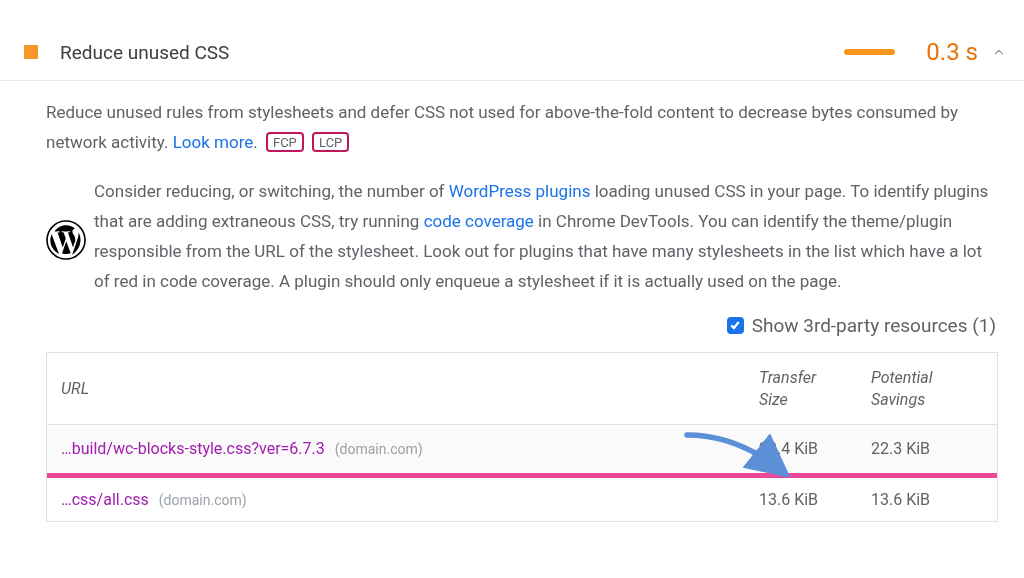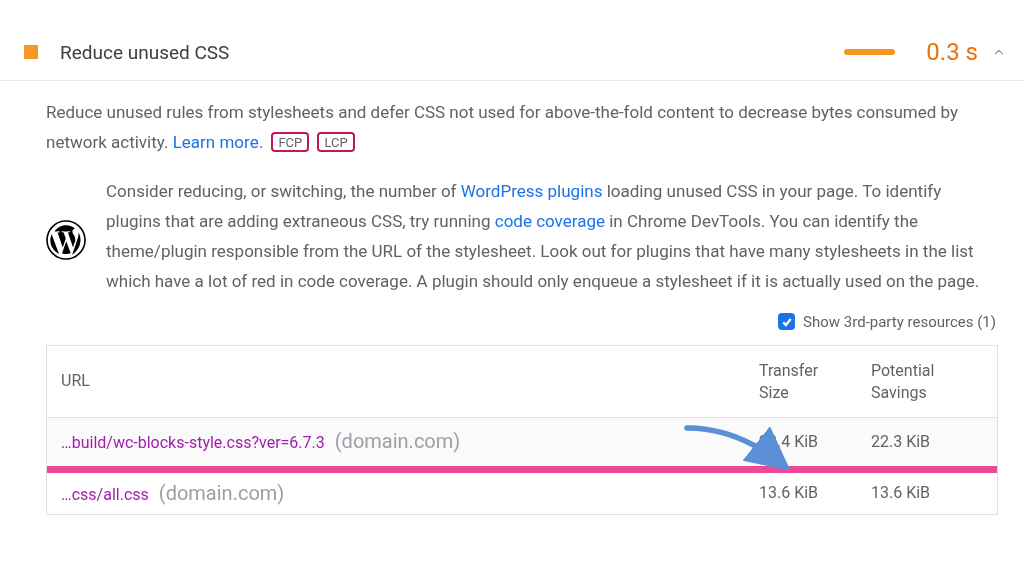--- a/index.html
+++ b/index.html
@@ -68,38 +68,38 @@
     border-radius:4px;
     font-size:13px;
     line-height:1;
     padding:2px 5px 1px;
     color:#5f6368;
     margin-left:4px;
     vertical-align: 1px;
   }
   .wp-block {
     display:flex;
-    gap:20px;
+    gap:8px;
     margin-top:18px;
     padding-left:0;
   }
   .wp-icon {
     width:40px; height:40px;
     flex:none;
     margin-top:44px;
   }
   .wp-text { flex:1; }
   .toggle-row {
     display:flex;
     justify-content:flex-end;
     align-items:center;
     gap:8px;
     margin-top:12px;
     padding-right:2px;
-    font-size:15px;
+    font-size:19px;
     color:#5f6368;
   }
   .checkbox {
     width:17px; height:17px;
     border-radius:4px;
     background:#1a73e8;
     display:flex; align-items:center; justify-content:center;
   }
   .checkbox svg { width:12px; height:12px; stroke:#fff; stroke-width:3; fill:none; }
   .table {
@@ -110,32 +110,33 @@
   }
   .thead, .trow {
     display:flex;
     align-items:center;
     padding:0 14px;
   }
   .thead {
     color:#5f6368;
     height:72px;
     border-bottom:1px solid #e0e0e0;
+    font-style:italic;
   }
   .col-url { flex:1; text-align:left; }
   .col-num { width:112px; text-align:left; }
   .thead .col-num { line-height:1.35; }
   .trow {
     height:48px;
     color:#5f6368;
-    border-top:7px solid #ec4899;
+    border-top:5px solid #ec4899;
   }
   .trow:nth-of-type(2) { background:#fafafa; border-top:none; }
   .trow .url { color:#a21caf; }
-  .trow .domain { color:#9aa0a6; font-size:20px; margin-left:10px; }
+  .trow .domain { color:#9aa0a6; font-size:14px; margin-left:10px; }
   .trow .col-num { color:#5f6368; }
   .arrow {
     position:absolute;
     right:205px;
     top:78px;
     width:110px;
     height:46px;
     pointer-events:none;
   }
 </style>
@@ -151,21 +152,21 @@
         <div class="fill"></div>
       </div>
     <div class="timing">0.3 s</div>
     <svg class="chev" viewBox="0 0 24 24">
       <path d="M6 15 L12 9 L18 15" stroke="currentColor" stroke-width="2.2" fill="none" stroke-linecap="round" stroke-linejoin="round"></path>
     </svg>
   </div>
 
   <div class="body">
     <p>
-      <span>Reduce unused rules from stylesheets and defer CSS not used for above-the-fold content to decrease bytes consumed by network activity. </span><a class="link">Learn more</a><span>.</span>
+      <span>Reduce unused rules from stylesheets and defer CSS not used for above-the-fold content to decrease bytes consumed by network activity. </span><a class="link">Look more</a><span>.</span>
       <span class="metric-tag">FCP</span>
       <span class="metric-tag">LCP</span>
     </p>
 
     <div class="wp-block">
       <div class="wp-icon">
         <svg viewBox="0 0 40 40">
           <circle cx="20" cy="20" r="19" fill="none" stroke="#000" stroke-width="1.6"></circle>
           <path fill="#000" d="M4.3 20c0 6.1 3.5 11.4 8.7 13.9L5.6 14C4.8 15.9 4.3 17.9 4.3 20zM29.2 19.3c0-1.9-.7-3.2-1.3-4.2-.8-1.3-1.5-2.4-1.5-3.6 0-1.4 1.1-2.8 2.6-2.8h.2C26.8 6.6 23.6 5.3 20 5.3c-4.8 0-9 2.5-11.5 6.2h.9c1.4 0 3.7-.2 3.7-.2.7 0 .8 1 .1 1.1 0 0-.8.1-1.6.1l5.1 15.1 3.1-9.2-2.2-6c-.8 0-1.5-.1-1.5-.1-.7-.1-.7-1.2.1-1.1 0 0 2.3.2 3.6.2 1.4 0 3.7-.2 3.7-.2.7 0 .8 1 .1 1.1 0 0-.8.1-1.6.1l5 15 1.4-4.6C29.8 21.9 29.2 20.4 29.2 19.3zM20.2 21.3l-4.2 12.2c1.3.4 2.6.6 4 .6 1.6 0 3.2-.3 4.7-.8L20.2 21.3zM32.4 12.3c.1.5.1 1.1.1 1.7 0 1.7-.3 3.5-1.3 5.9l-5.1 14.8c5-2.9 8.4-8.3 8.4-14.6C34.5 17 33.8 14.4 32.4 12.3z"></path>
         </svg>

